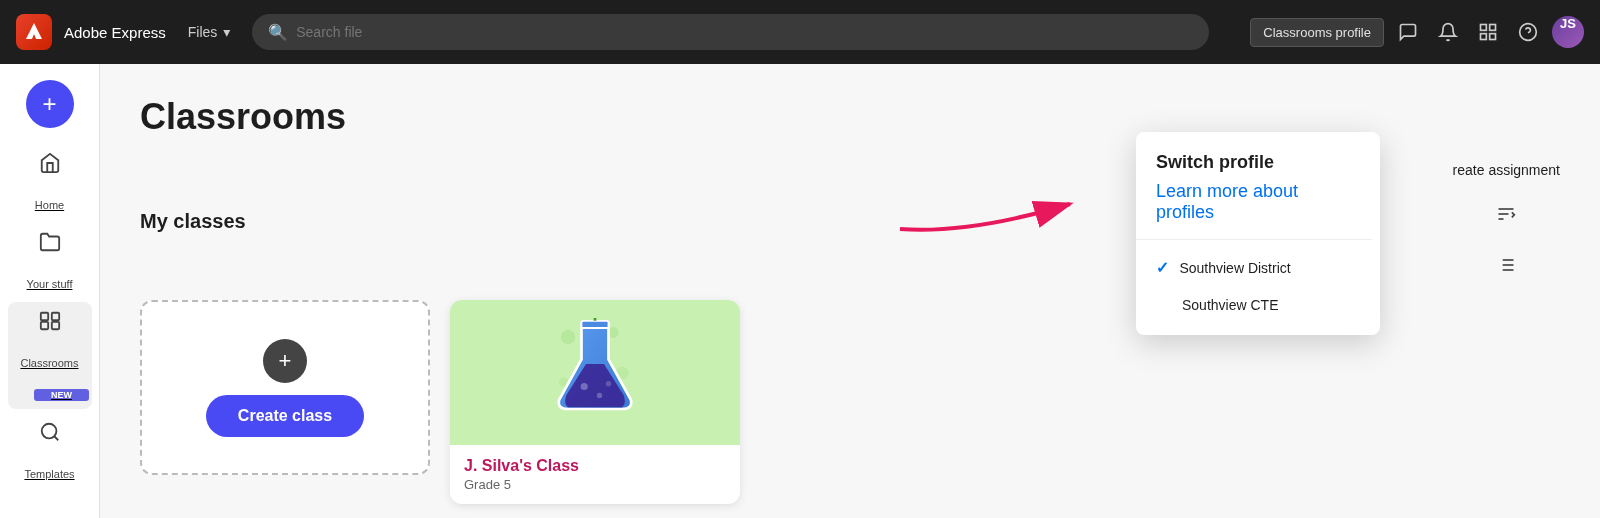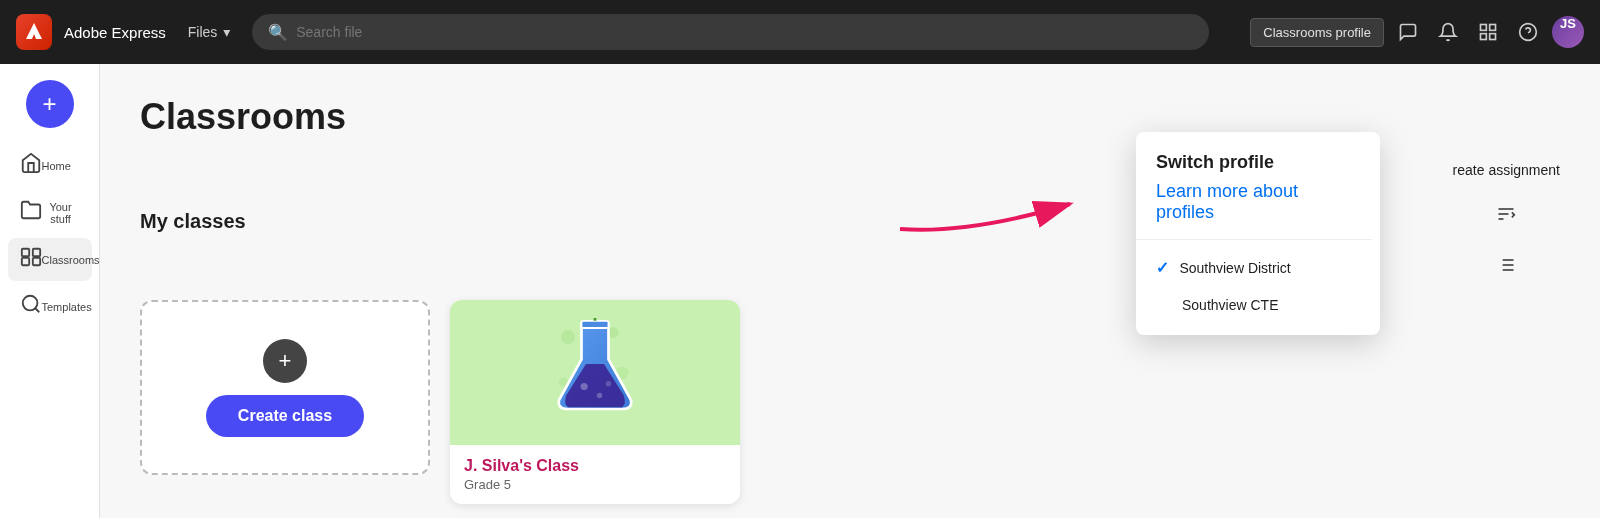--- a/index.html
+++ b/index.html
@@ -81,23 +81,23 @@
       padding-top: 16px;
       gap: 4px;
     }
     .add-btn {
       width: 48px; height: 48px; border-radius: 50%;
       background: #4a4af4; border: none; cursor: pointer;
       display: flex; align-items: center; justify-content: center;
       color: white; font-size: 24px; margin-bottom: 12px;
     }
     .sidebar-item {
-      display: flex; align-items: center;
-      gap: 0; padding: 8px 12px; border-radius: 8px; cursor: pointer;
-      width: 84px; text-align: center;
+      display: flex; flex-direction: column; align-items: center;
+      gap: 20px; padding: 8px 12px; border-radius: 8px; cursor: pointer;
+      width: 84px; text-align: center; text-decoration: underline;
     }
     .sidebar-item.active { background: #f0f0f0; }
     .sidebar-icon { font-size: 20px; color: #444; }
     .sidebar-label { font-size: 11px; color: #444; }
     .new-badge {
       background: #6060e0; color: white; font-size: 9px;
       font-weight: 700; padding: 1px 17px; border-radius: 3px; margin-left: 24px;
     }
 
     

